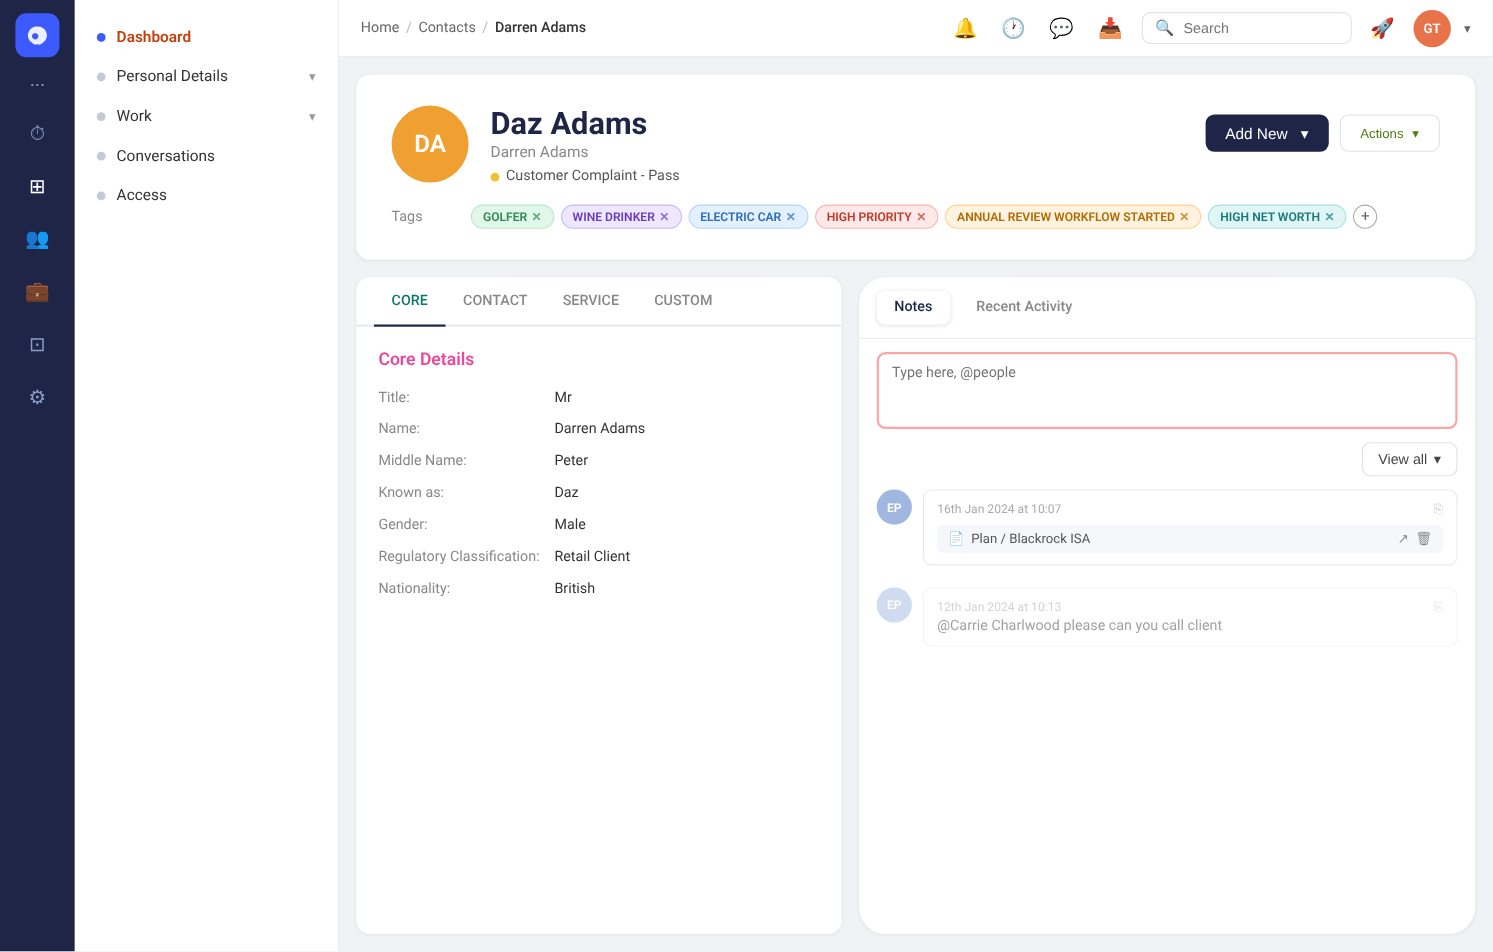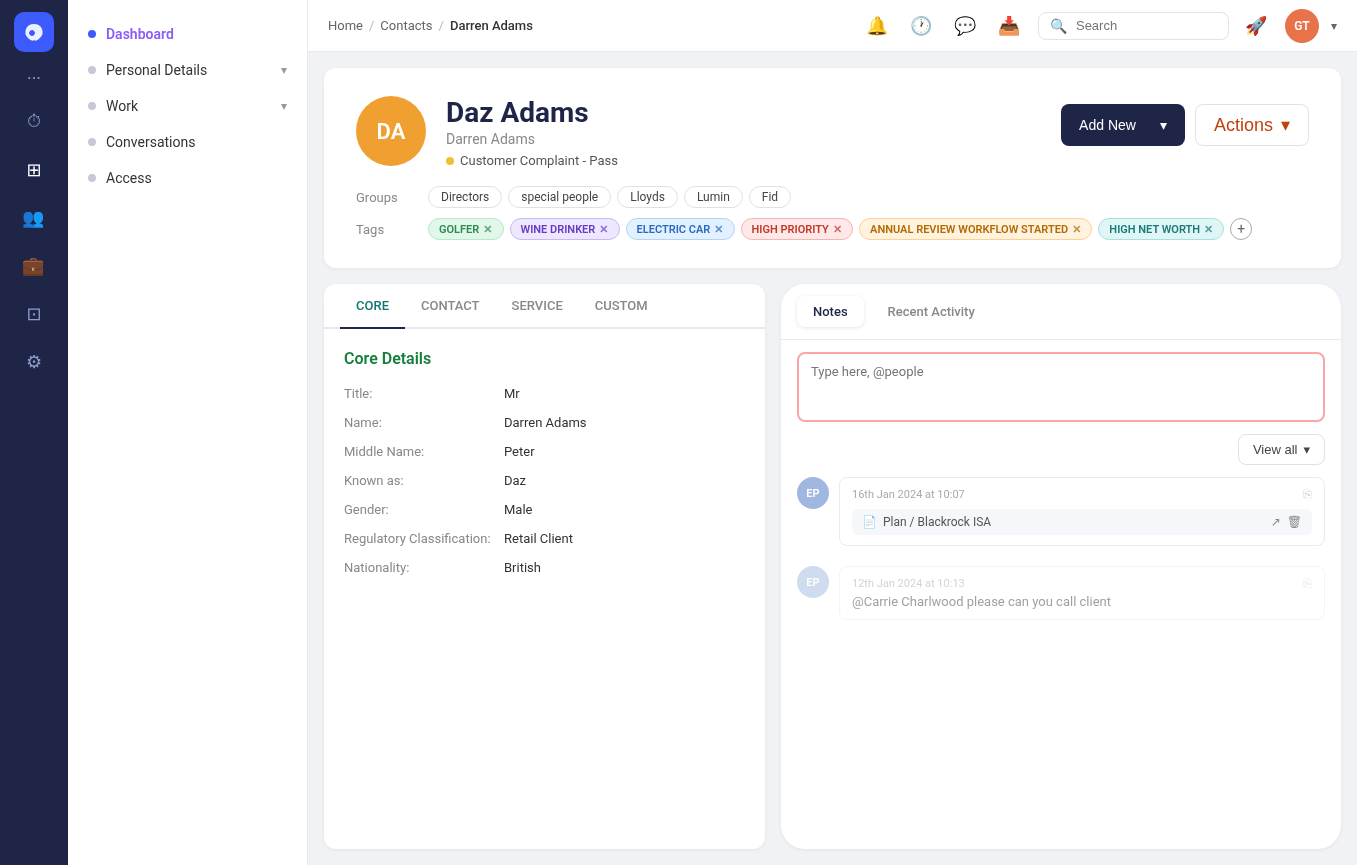--- a/index.html
+++ b/index.html
@@ -54,21 +54,21 @@
       font-size: 14px;
       position: relative;
     }
     .sidebar-item .dot {
       width: 8px; height: 8px;
       border-radius: 50%;
       background: #c5c9d6;
       flex-shrink: 0;
     }
     .sidebar-item.active .dot { background: #3d5aff; }
-    .sidebar-item.active { font-weight: 600; color: #8b5cf6; }
+    .sidebar-item.active { font-weight: 600; color: #c2410c; }
     .sidebar-chevron { margin-left: auto; color: #999; font-size: 12px; }
 
     
     .main {
       flex: 1;
       display: flex;
       flex-direction: column;
       overflow: hidden;
     }
 
@@ -151,26 +151,26 @@
     .profile-status {
       display: flex; align-items: center; gap: 6px;
       margin-top: 6px; font-size: 13px; color: #555; text-align: right;
     }
     .status-dot { width: 8px; height: 8px; border-radius: 50%; background: #f0c030; }
     .btn-primary {
       background: #1e2547; color: #fff;
       border: none; border-radius: 8px;
       padding: 9px 18px; font-size: 14px; font-weight: 500;
       cursor: pointer;
-      display: flex; align-items: center; gap: 24px;
+      display: flex; align-items: center; gap: 12px;
     }
     .btn-secondary {
-      background: #fff; color: #c2410c;
+      background: #fff; color: #4d7c0f;
       border: 1px solid #dde1e9; border-radius: 8px;
-      padding: 9px 18px; font-size: 18px; font-weight: 500;
+      padding: 9px 18px; font-size: 12px; font-weight: 500;
       cursor: pointer;
       display: flex; align-items: center; gap: 8px;
     }
     .profile-meta {
       margin-top: 18px;
       display: flex; flex-direction: column; gap: 10px;
     }
     .meta-row { display: flex; align-items: center; gap: 12px; }
     .meta-label { font-size: 13px; color: #888; width: 60px; }
     .group-tags { display: flex; flex-wrap: wrap; gap: 6px; }
@@ -218,21 +218,21 @@
     .tab {
       padding: 14px 16px; font-size: 13px;
       color: #888; cursor: pointer;
       border-bottom: 2px solid transparent;
       margin-bottom: -2px;
       font-weight: 500;
     }
     .tab.active { color: #0f766e; border-bottom-color: #1e2547; }
 
     .tab-content { padding: 20px; }
-    .section-title { font-size: 16px; font-weight: 600; color: #15803d; margin-bottom: 18px; }
+    .section-title { font-size: 16px; font-weight: 600; color: #ec4899; margin-bottom: 18px; }
     .detail-row { display: flex; margin-bottom: 14px; }
     .detail-label { width: 160px; font-size: 13px; color: #888; flex-shrink: 0; }
     .detail-value { font-size: 13px; color: #333; }
 
     
     .notes-panel {
       background: #fff;
       border-radius: 24px;
       box-shadow: 0 1px 4px rgba(0,0,0,0.06);
       width: 560px;
@@ -379,30 +379,20 @@
             <span>▾</span>
           </button>
           <button class="btn-secondary">
             <span>Actions</span>
             <span>▾</span>
           </button>
         </div>
       </div>
       <div class="profile-meta">
         <div class="meta-row">
-          <span class="meta-label">Groups</span>
-          <div class="group-tags">
-            <span class="group-tag">Directors</span>
-            <span class="group-tag">special people</span>
-            <span class="group-tag">Lloyds</span>
-            <span class="group-tag">Lumin</span>
-            <span class="group-tag">Fid</span>
-          </div>
-        </div>
-        <div class="meta-row">
           <span class="meta-label">Tags</span>
           <div class="group-tags">
             <span class="tag-chip tag-green">GOLFER <span class="x">✕</span></span>
             <span class="tag-chip tag-purple">WINE DRINKER <span class="x">✕</span></span>
             <span class="tag-chip tag-blue">ELECTRIC CAR <span class="x">✕</span></span>
             <span class="tag-chip tag-red">HIGH PRIORITY <span class="x">✕</span></span>
             <span class="tag-chip tag-orange">ANNUAL REVIEW WORKFLOW STARTED <span class="x">✕</span></span>
             <span class="tag-chip tag-teal">HIGH NET WORTH <span class="x">✕</span></span>
             <span class="tag-add">+</span>
           </div>

